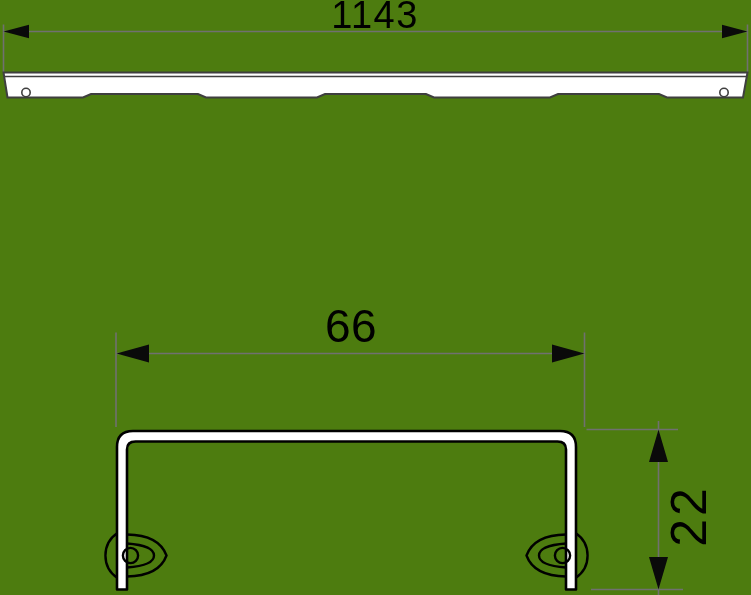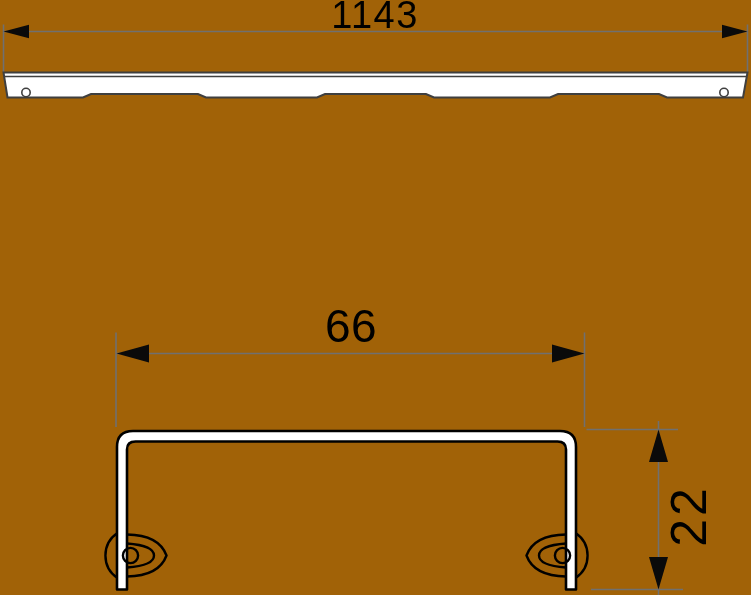--- a/index.html
+++ b/index.html
@@ -4,21 +4,21 @@
 <style>
   html, body {
     margin: 0;
     padding: 0;
     background: #ffffff;
   }
   #stage {
     position: relative;
     width: 751px;
     height: 595px;
-    background: #a16207;
+    background: #4d7c0f;
     font-family: "Liberation Sans", sans-serif;
     overflow: hidden;
   }
   svg { display: block; }
   text.dim-label {
     font-family: "Liberation Sans", sans-serif;
     fill: #000000;
   }
   .thin  { stroke: #707070; stroke-width: 1.6; fill: none; }
   .prof  { stroke: #3f3f3f; stroke-width: 2;   fill: #ffffff; stroke-linejoin: miter; }

